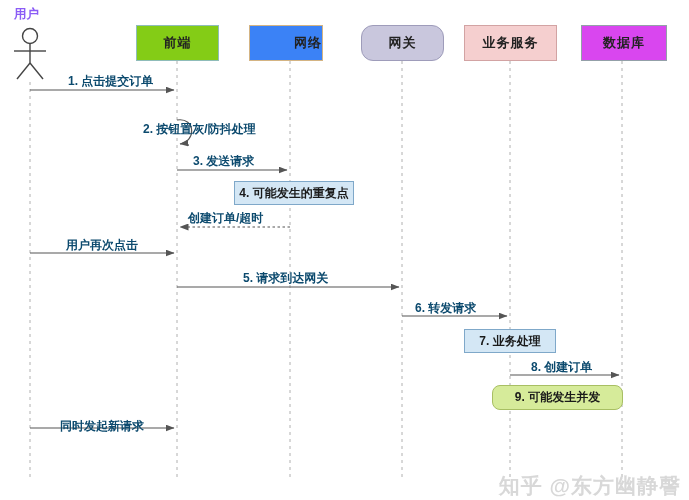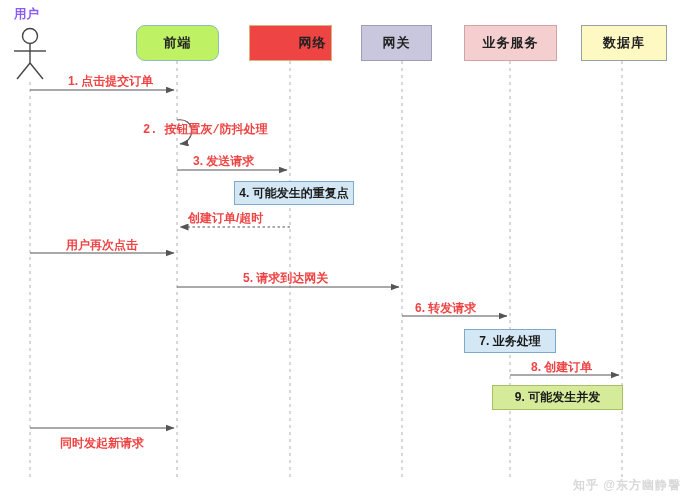--- a/index.html
+++ b/index.html
@@ -40,21 +40,21 @@
   .actor-label {
     position: absolute;
     font-size: 12.5px;
     font-weight: bold;
     color: #8b5cf6;
     white-space: nowrap;
   }
   .msg-label {
     position: absolute;
     font-size: 12px;
-    color: #ef4444;
+    color: #0c4a6e;
     white-space: nowrap;
     font-weight: bold;
   }
   .note-box {
     position: absolute;
     box-sizing: border-box;
     border: 1px solid #7a9bbd;
     display: flex;
     align-items: center;
     justify-content: center;
@@ -63,26 +63,27 @@
     color: #1a1a1a;
     white-space: nowrap;
   }
   .note-blue {
     background: #d4e7f5;
     border-color: #7fa8c9;
   }
   .note-green {
     background: #d6eb9a;
     border-color: #a8bf63;
+    border-radius: 8px;
   }
   .watermark {
     position: absolute;
     right: 8px;
-    bottom: 6px;
-    font-size: 12px;
+    bottom: 0;
+    font-size: 21px;
     color: #d8d8d8;
     font-weight: bold;
     letter-spacing: 1px;
     white-space: nowrap;
     user-select: none;
   }
 </style>
 </head>
 <body>
 
@@ -131,45 +132,45 @@
       <line x1="402" y1="316" x2="507" y2="316" stroke="#555555" stroke-width="1.2" marker-end="url(#arrowhead)"></line>
 
       <line x1="510" y1="375" x2="619" y2="375" stroke="#555555" stroke-width="1.2" marker-end="url(#arrowhead)"></line>
 
       <line x1="30" y1="428" x2="174" y2="428" stroke="#555555" stroke-width="1.2" marker-end="url(#arrowhead)"></line>
     </g>
   </svg>
 
   <div class="actor-label" style="left:14px; top:6px;">用户</div>
 
-  <div class="lifeline-box" style="left:136px; top:25px; width:83px; height:36px; background:#bef264; border-color:#8fbcb9;border-radius:9px;">
+  <div class="lifeline-box" style="left:136px; top:25px; width:83px; height:36px; background:#84cc16; border-color:#8fbcb9;">
     <span>前端</span>
   </div>
-  <div class="lifeline-box" style="left:249px; top:25px; width:83px; height:36px; background:#ef4444; border-color:#d4b483;padding-left:44px;">
+  <div class="lifeline-box" style="left:249px; top:25px; width:74px; height:36px; background:#3b82f6; border-color:#d4b483;padding-left:44px;">
     <span>网络</span>
   </div>
-  <div class="lifeline-box" style="left:361px; top:25px; width:71px; height:36px; background:#c9c7dd; border-color:#9e9cba;">
+  <div class="lifeline-box" style="left:361px; top:25px; width:83px; height:36px; background:#c9c7dd; border-color:#9e9cba;border-radius:12px;">
     <span>网关</span>
   </div>
   <div class="lifeline-box" style="left:464px; top:25px; width:93px; height:36px; background:#f5cfcf; border-color:#d2a3a3;">
     <span>业务服务</span>
   </div>
-  <div class="lifeline-box" style="left:581px; top:25px; width:86px; height:36px; background:#fef9c3; border-color:#93a0a8;">
+  <div class="lifeline-box" style="left:581px; top:25px; width:86px; height:36px; background:#d946ef; border-color:#93a0a8;">
     <span>数据库</span>
   </div>
 
   <div class="msg-label" style="left:68px; top:73px;">1. 点击提交订单</div>
-  <div class="msg-label" style="left:143px; top:121px;font-family:Liberation Mono, monospace;">2. 按钮置灰/防抖处理</div>
+  <div class="msg-label" style="left:143px; top:121px;">2. 按钮置灰/防抖处理</div>
   <div class="msg-label" style="left:193px; top:153px;">3. 发送请求</div>
   <div class="msg-label" style="left:188px; top:210px;">创建订单/超时</div>
   <div class="msg-label" style="left:66px; top:237px;">用户再次点击</div>
   <div class="msg-label" style="left:243px; top:270px;">5. 请求到达网关</div>
   <div class="msg-label" style="left:415px; top:300px;">6. 转发请求</div>
   <div class="msg-label" style="left:531px; top:359px;">8. 创建订单</div>
-  <div class="msg-label" style="left:60px; top:435px;text-align:right;">同时发起新请求</div>
+  <div class="msg-label" style="left:60px; top:418px;text-align:right;">同时发起新请求</div>
 
   <div class="note-box note-blue" style="left:234px; top:181px; width:120px; height:24px;">
     <span>4. 可能发生的重复点</span>
   </div>
   <div class="note-box note-blue" style="left:464px; top:329px; width:92px; height:24px;">
     <span>7. 业务处理</span>
   </div>
   <div class="note-box note-green" style="left:492px; top:385px; width:131px; height:25px;">
     <span>9. 可能发生并发</span>
   </div>

